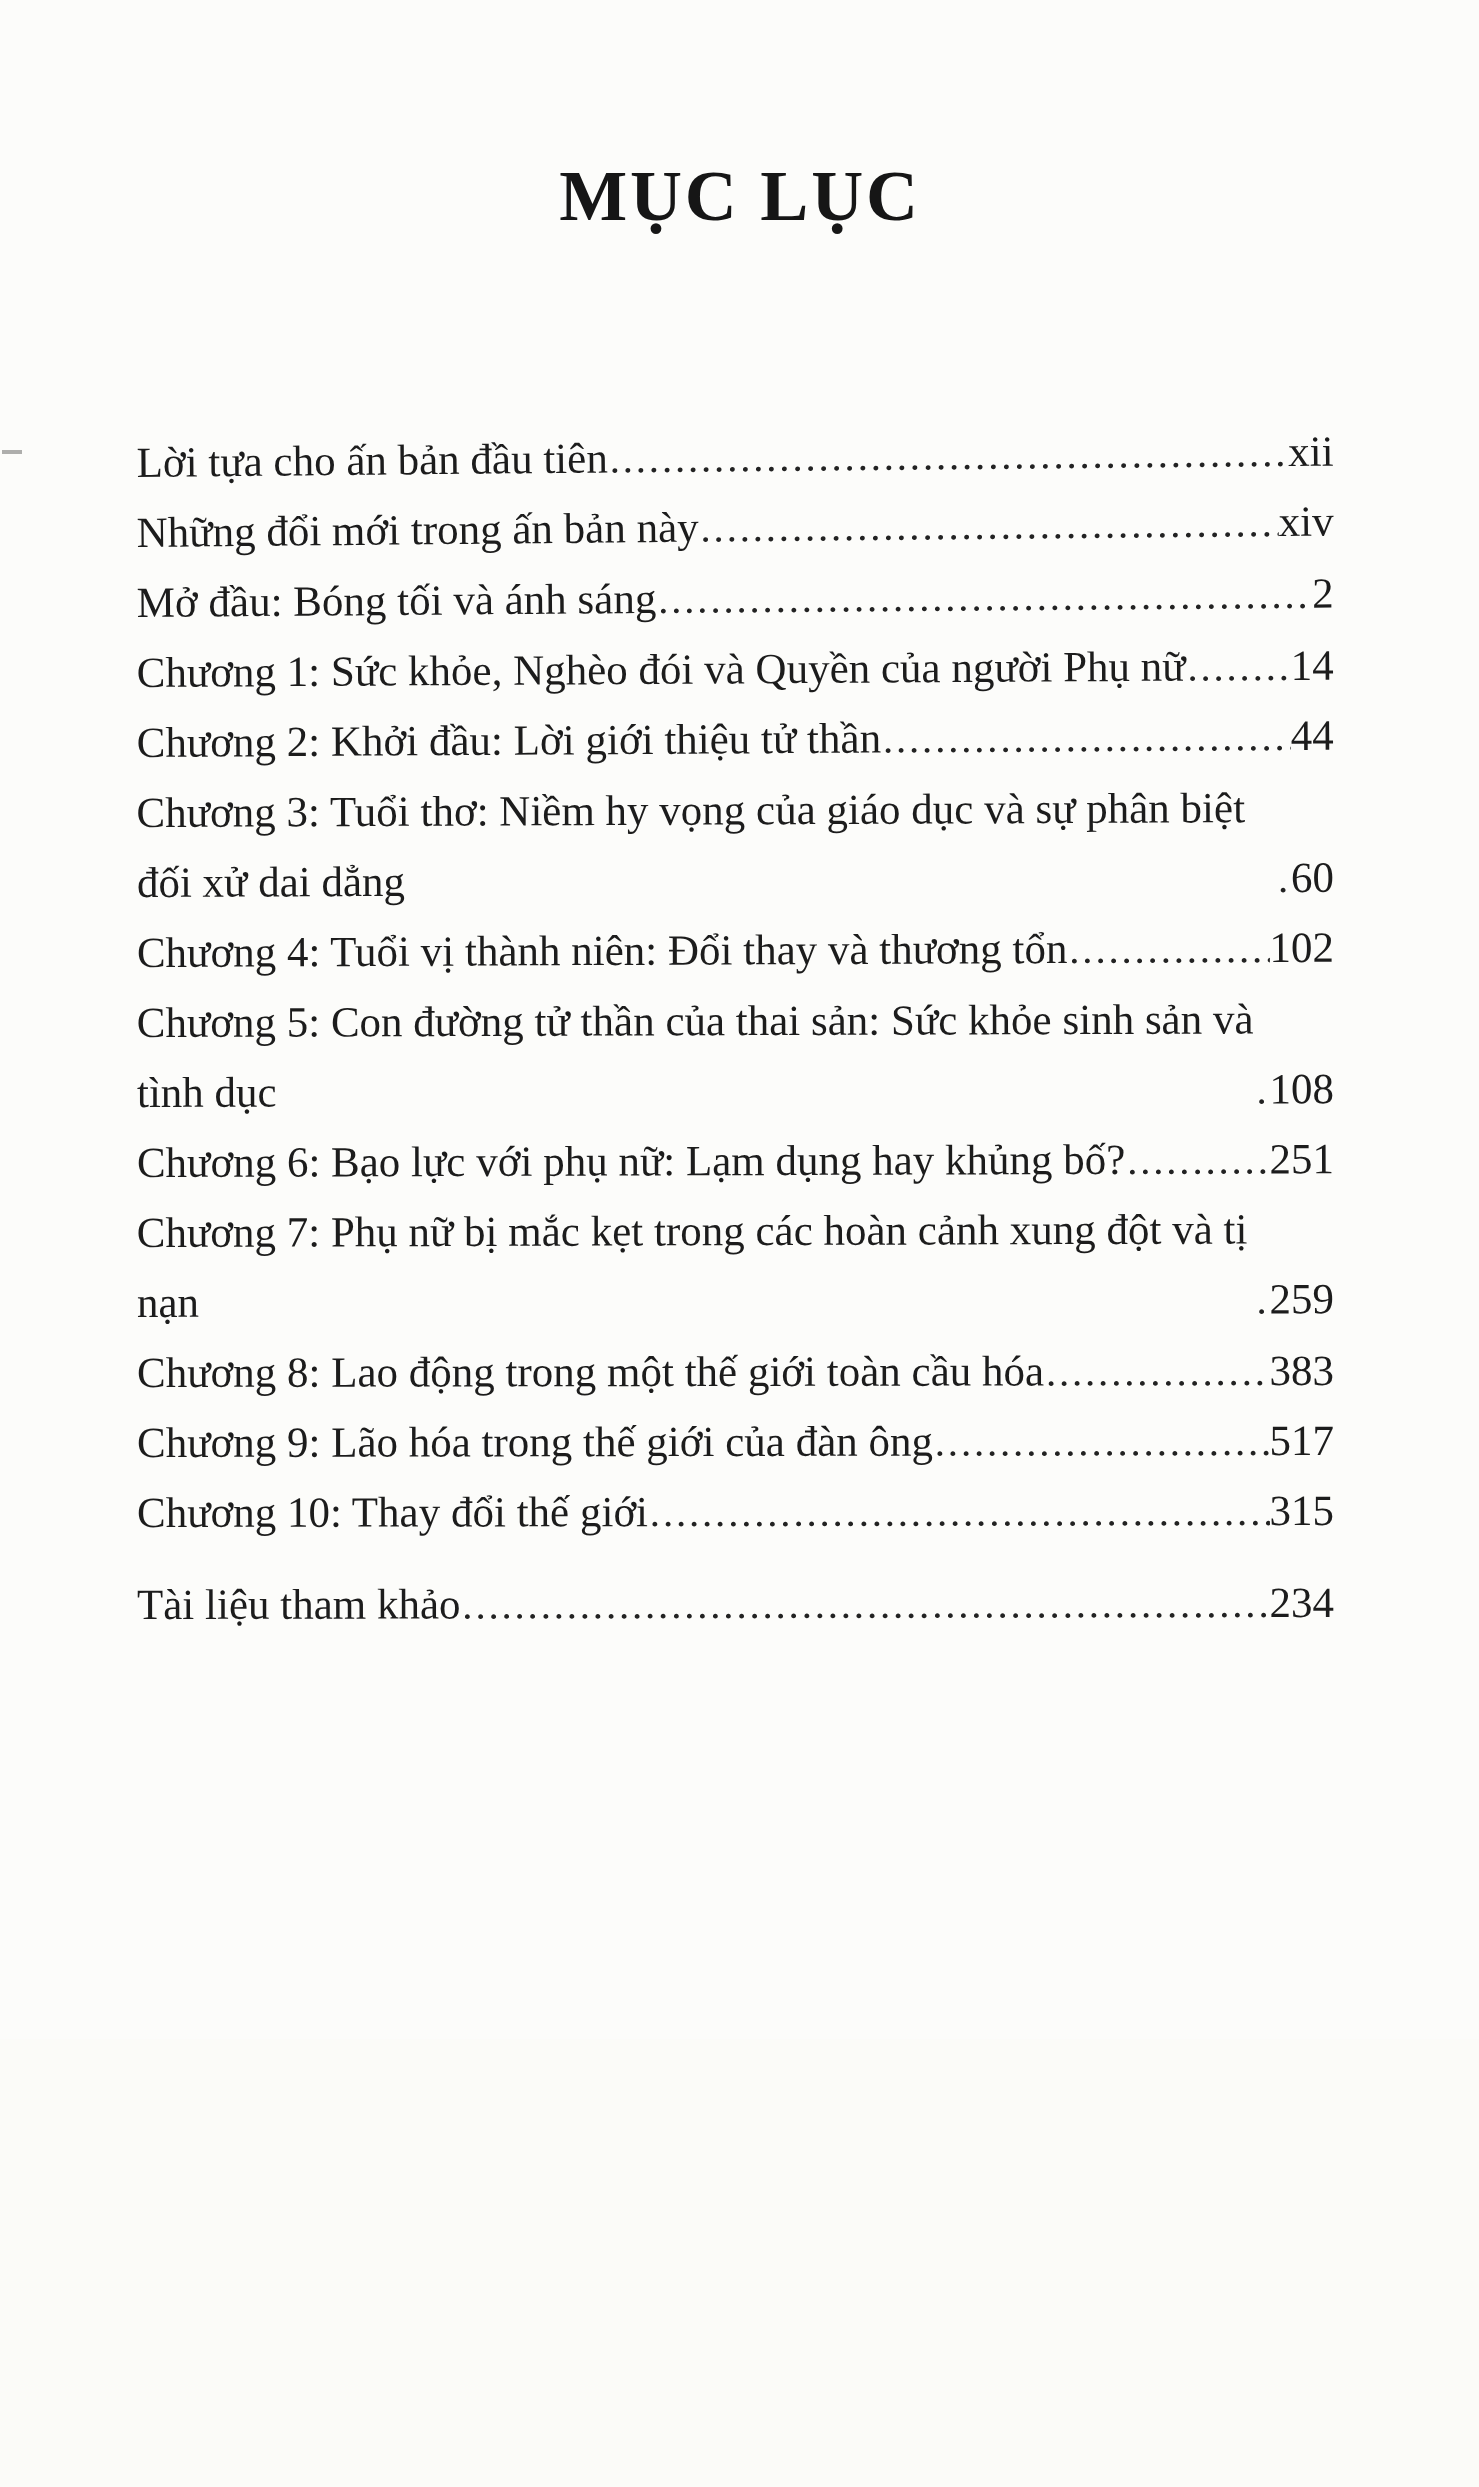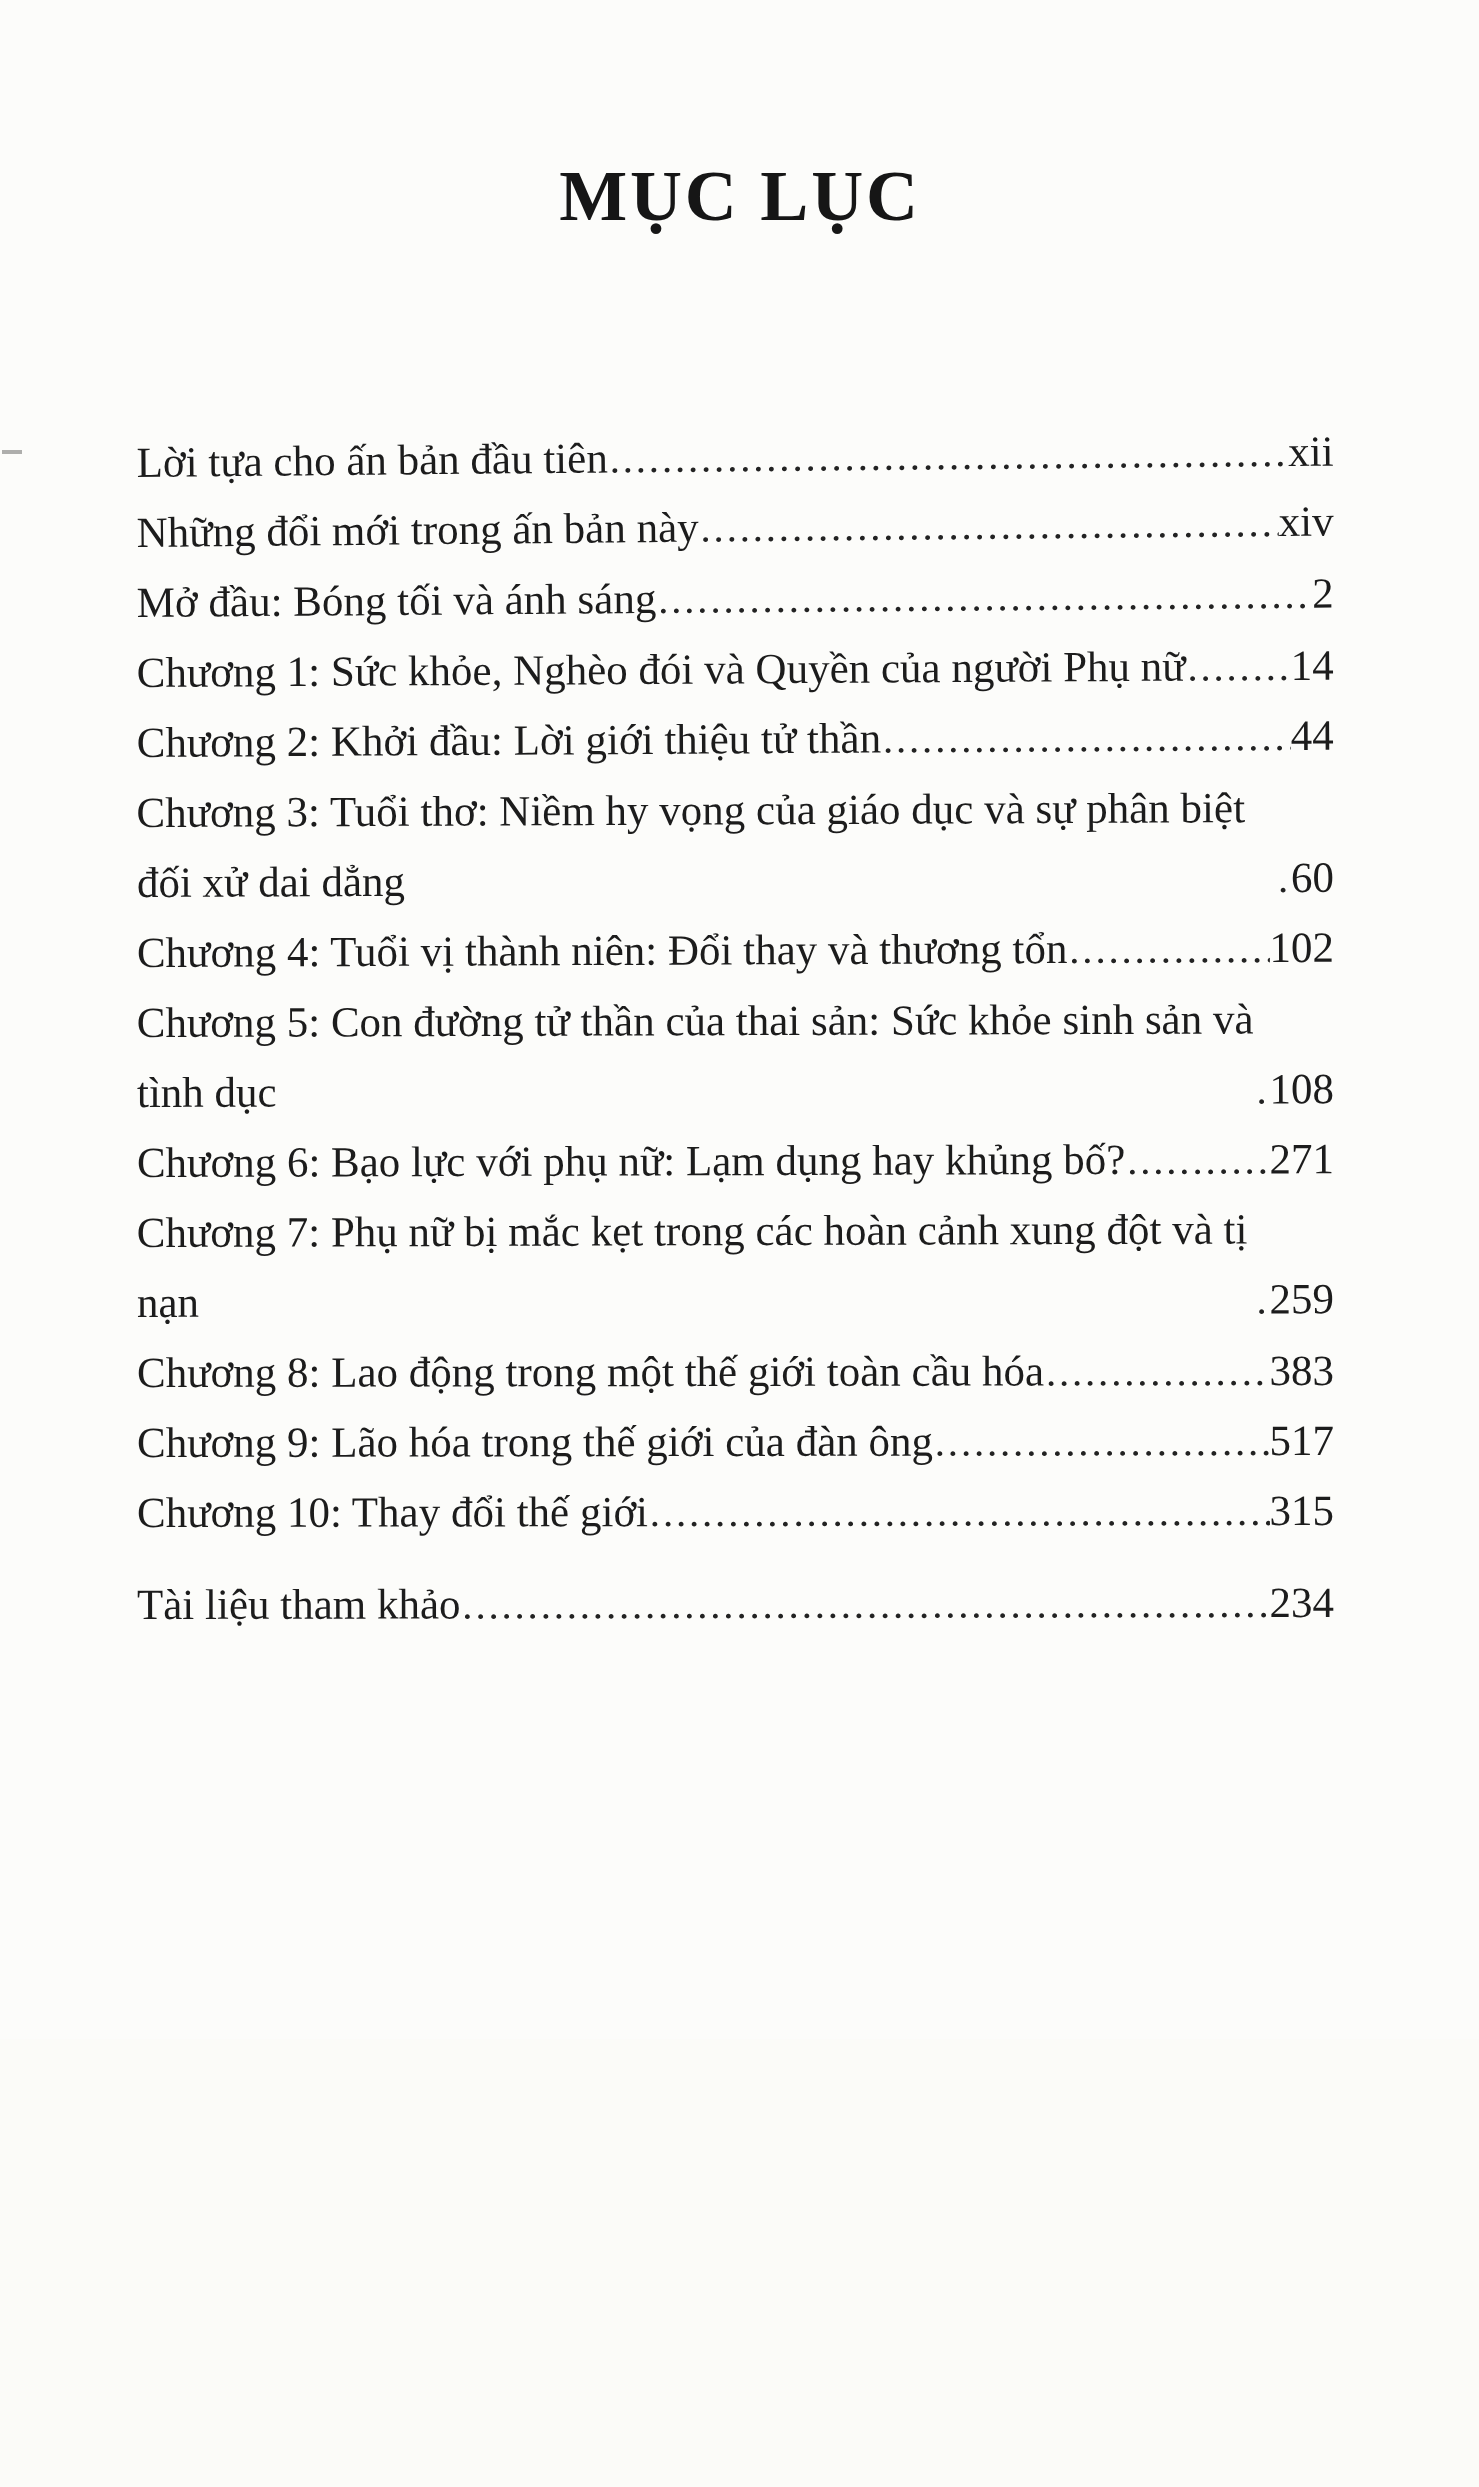--- a/index.html
+++ b/index.html
@@ -131,21 +131,21 @@
 
   <div class="toc-entry">
     <span class="toc-label">Chương 5: Con đường tử thần của thai sản: Sức khỏe sinh sản và tình dục</span>
     <span class="dots">............................................................................................................................................................................................................................................................................................................</span>
     <span class="toc-page">108</span>
   </div>
 
   <div class="toc-entry">
     <span class="toc-label">Chương 6: Bạo lực với phụ nữ: Lạm dụng hay khủng bố?</span>
     <span class="dots">............................................................................................................................................................................................................................................................................................................</span>
-    <span class="toc-page">271</span>
+    <span class="toc-page">251</span>
   </div>
 
   <div class="toc-entry">
     <span class="toc-label">Chương 7: Phụ nữ bị mắc kẹt trong các hoàn cảnh xung đột và tị nạn</span>
     <span class="dots">............................................................................................................................................................................................................................................................................................................</span>
     <span class="toc-page">259</span>
   </div>
 
   <div class="toc-entry">
     <span class="toc-label">Chương 8: Lao động trong một thế giới toàn cầu hóa</span>

